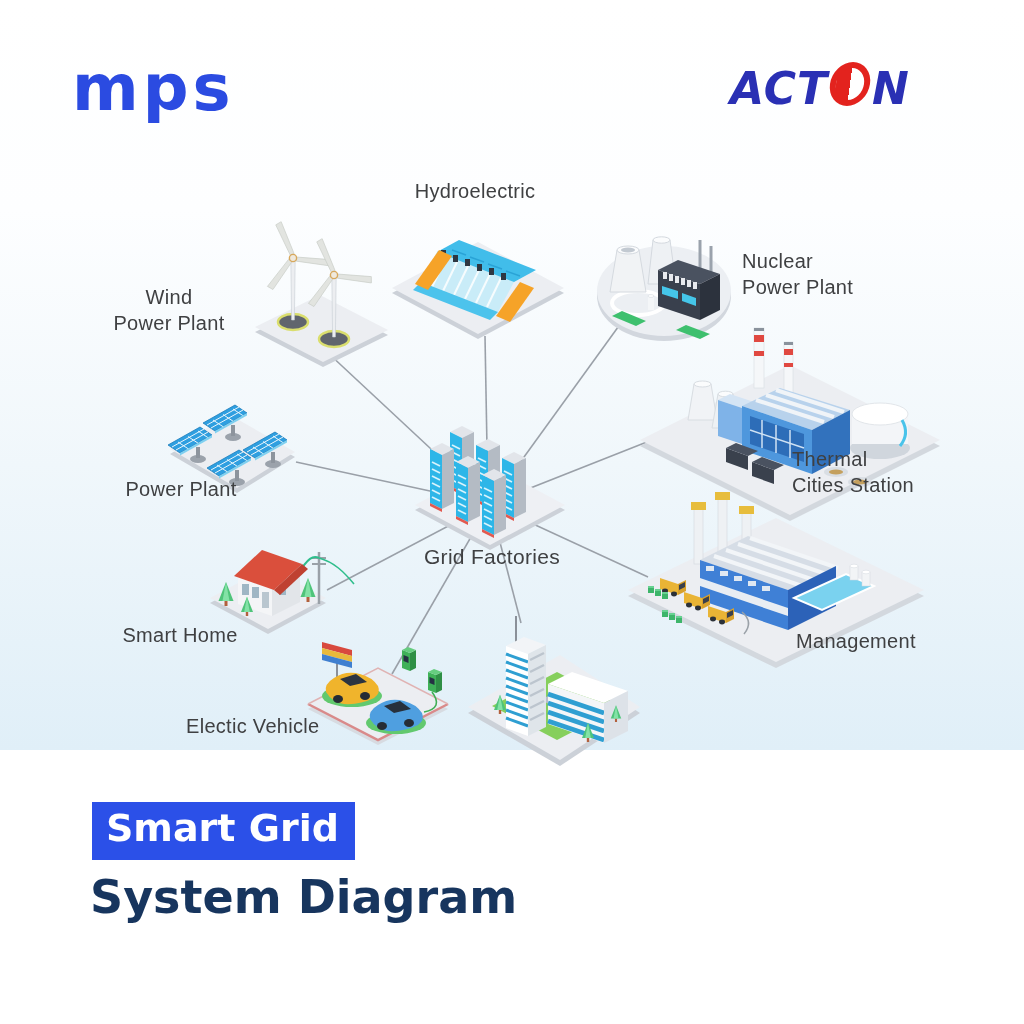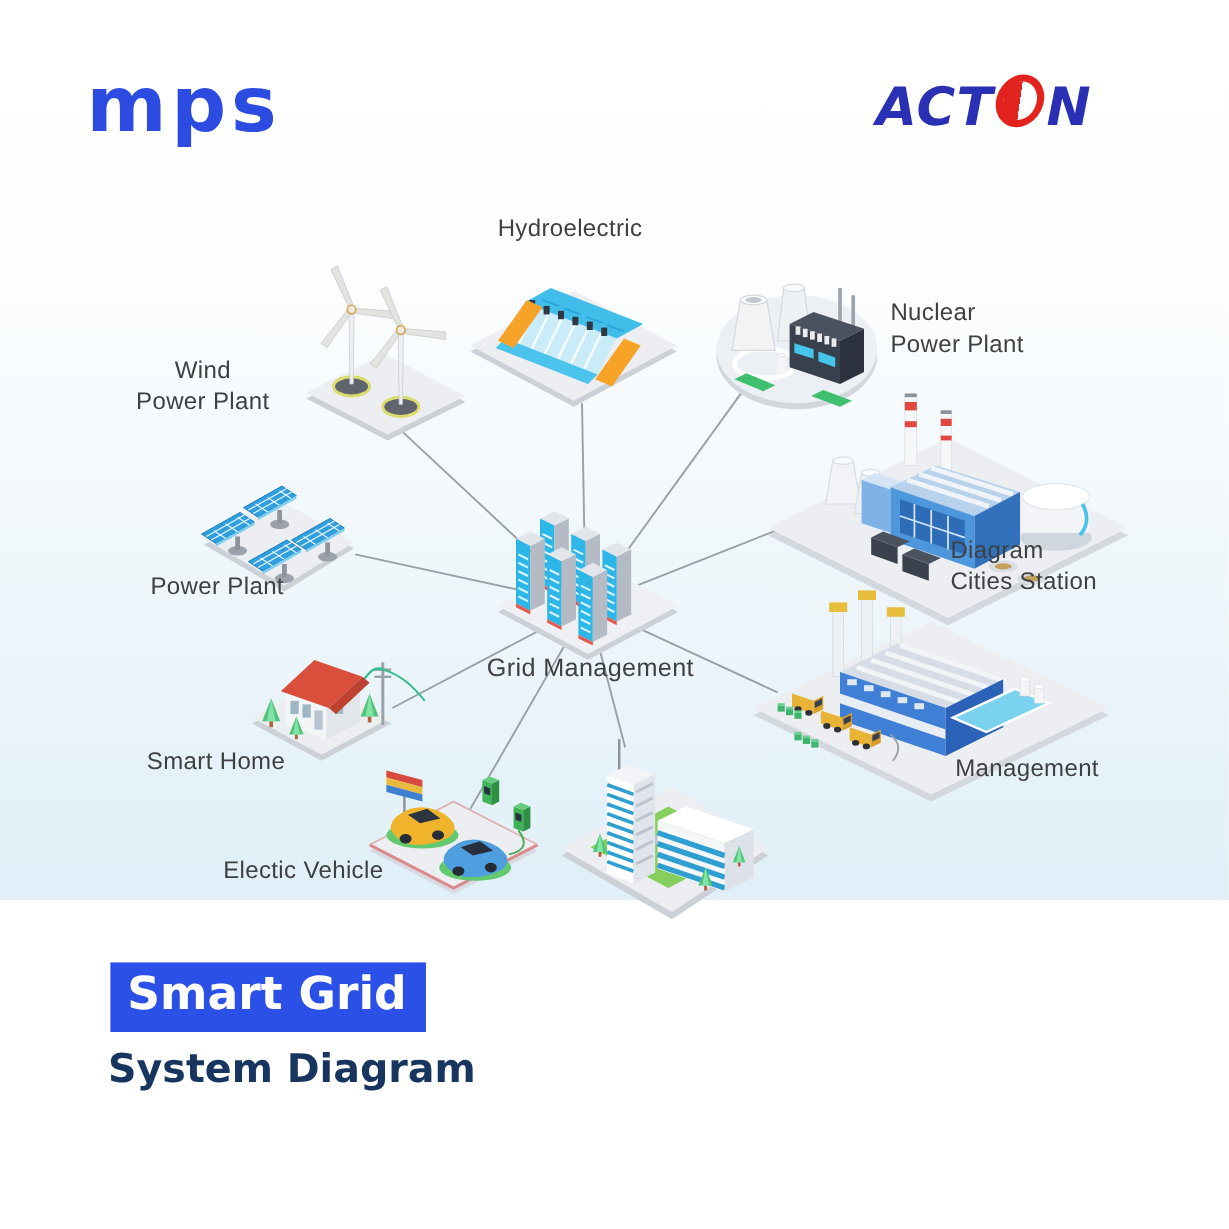--- a/index.html
+++ b/index.html
@@ -15,34 +15,34 @@
               font-style:italic;font-weight:800;font-size:44px;line-height:1;color:#2A30B4;
               letter-spacing:1px;white-space:nowrap;}
   .acton-o{display:inline-block;width:28px;height:32px;border:6px solid #E3231E;border-radius:50%;
            background:linear-gradient(90deg,#E3231E 0 50%,#ffffff 50% 100%);
            margin:0 2px;vertical-align:-2px;transform:skewX(-8deg);}
   
   .nlabel{position:absolute;font-size:20px;line-height:26px;color:#3F4042;letter-spacing:0.3px;}
   .nlabel.center{text-align:center;}
   .lbl-hydro{left:355px;top:178px;width:240px;}
   .lbl-nuclear{left:742px;top:248px;}
-  .lbl-wind{left:88px;top:296px;width:162px;}
+  .lbl-wind{left:88px;top:284px;width:162px;}
   .lbl-thermal{left:792px;top:446px;}
   .lbl-solar{left:95px;top:476px;width:172px;}
   .lbl-grid{left:392px;top:544px;width:200px;font-size:21px;}
   .lbl-smarthome{left:96px;top:622px;width:168px;}
   .lbl-factories{left:796px;top:628px;}
   .lbl-ev{left:186px;top:713px;}
   .lbl-cities{left:652px;top:696px;}
   
   .title-box{position:absolute;left:92px;top:802px;background:#2B50E8;color:#ffffff;
              font-family:"DejaVu Sans",sans-serif;font-weight:600;font-size:38px;
              padding:7px 16px 11px 14px;line-height:1.05;}
   .title-rest{position:absolute;left:90px;top:874px;color:#17355E;
-              font-family:"DejaVu Sans",sans-serif;font-weight:800;font-size:33px;line-height:1;}
+              font-family:"DejaVu Sans",sans-serif;font-weight:800;font-size:46px;line-height:1;}
 </style>
 </head>
 <body>
 
 <div class="canvas">
 
   <svg class="scene" width="1024" height="1024" viewBox="0 0 1024 1024">
     <defs>
       <g id="tree">
         <rect x="-1.5" y="-5" width="3" height="5" fill="#b2603c"></rect>
@@ -415,27 +415,27 @@
   </div>
   <div class="nlabel lbl-nuclear">
     <div>Nuclear</div>
     <div>Power Plant</div>
   </div>
   <div class="nlabel center lbl-wind">
     <div>Wind</div>
     <div>Power Plant</div>
   </div>
   <div class="nlabel lbl-thermal">
-    <div>Diagram</div>
+    <div>Thermal</div>
     <div>Cities Station</div>
   </div>
   <div class="nlabel center lbl-solar">
     <div>Power Plant</div>
   </div>
-  <div class="nlabel center lbl-grid">Grid Management</div>
+  <div class="nlabel center lbl-grid">Grid Factories</div>
   <div class="nlabel center lbl-smarthome">Smart Home</div>
   <div class="nlabel lbl-factories">Management</div>
   <div class="nlabel lbl-ev">Electic Vehicle</div>
 
   <div class="title-box">Smart Grid</div>
   <div class="title-rest">System Diagram</div>
 
 </div>
 
 </body></html>

